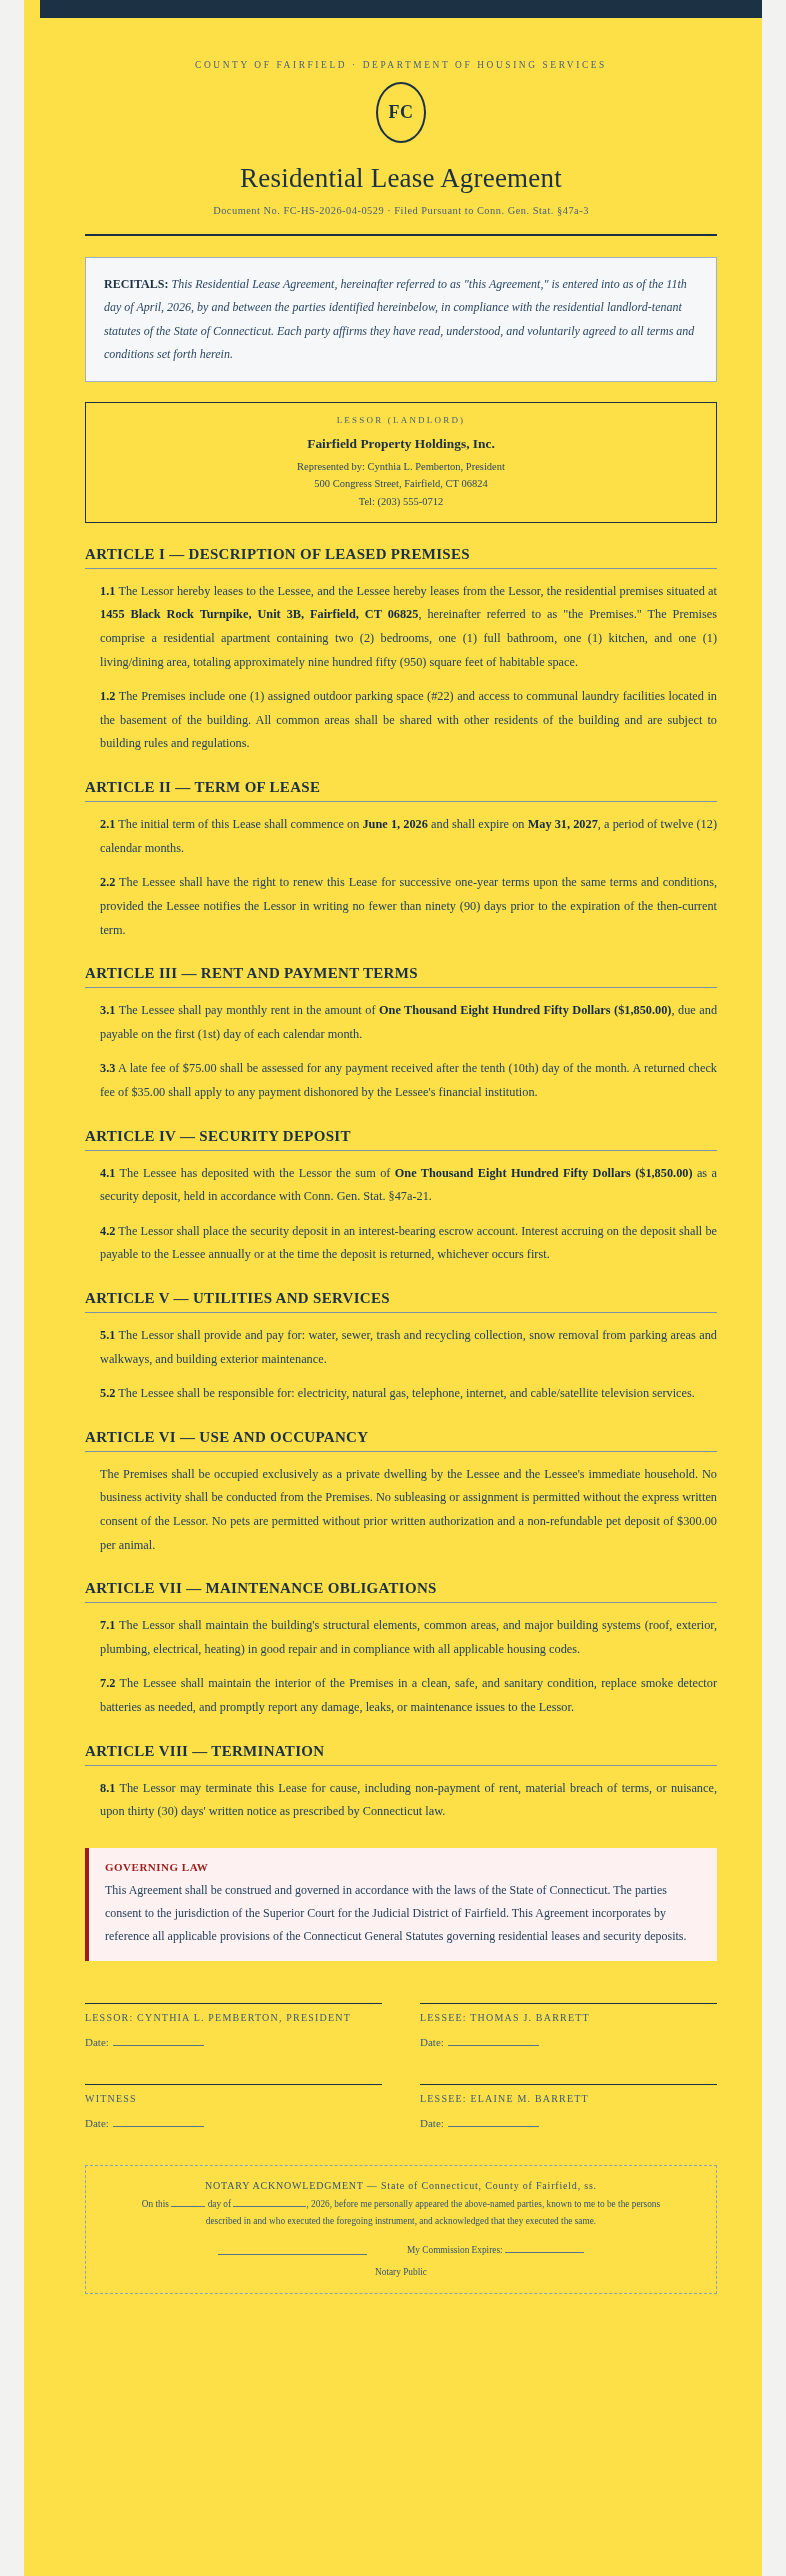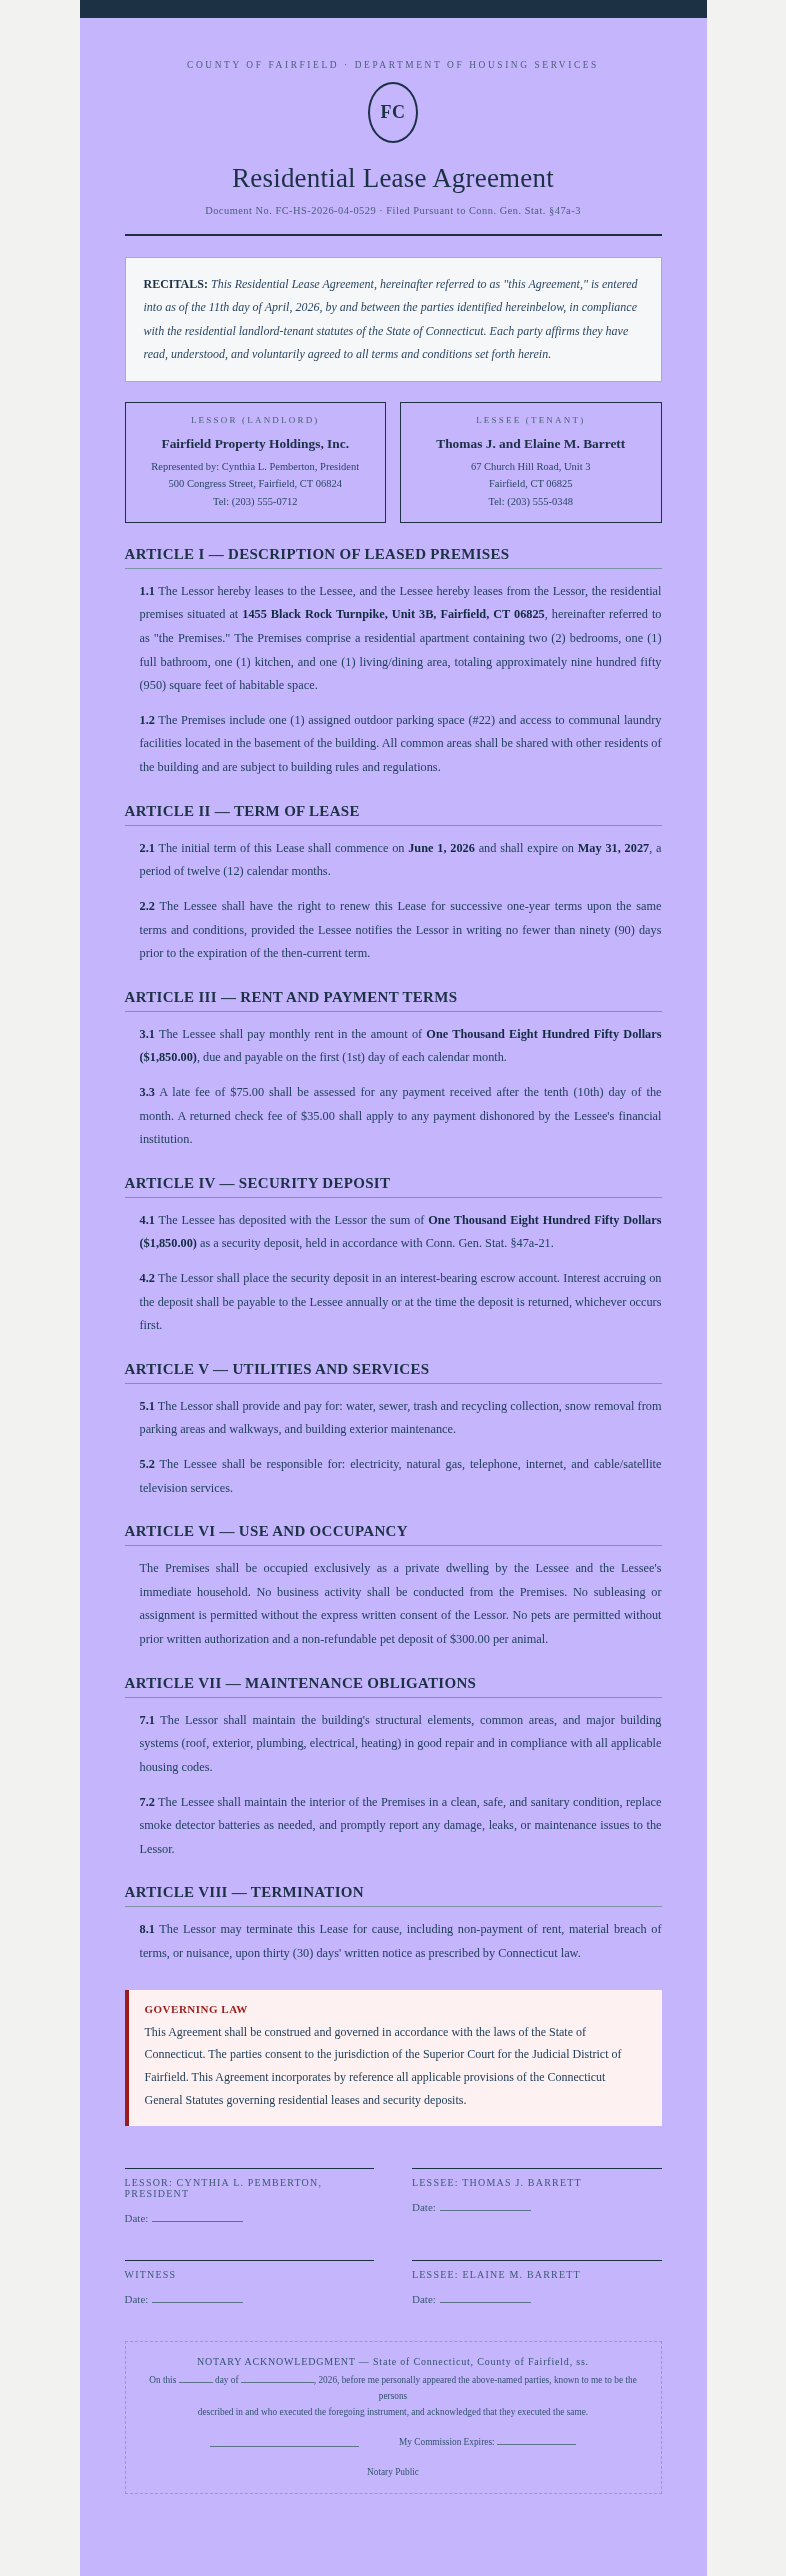--- a/index.html
+++ b/index.html
@@ -5,26 +5,27 @@
   html, body {
     margin: 0;
     padding: 0;
     background: #f2f2f0;
   }
   body {
     font-family: "Liberation Serif", serif;
     color: #1e3a52;
   }
   .page {
-    width: 627px;
+    width: 738px;
     min-height: 2576px;
     margin: 0 auto;
-    background: #c4b5fd;
+    background: #fde047;
     position: relative;
     box-sizing: border-box;
+    padding-left: 16px;
   }
   .topbar {
     height: 18px;
     background: #1c3144;
     width: 100%;
   }
   .sheet {
     padding: 0 45px 0 45px;
     box-sizing: border-box;
   }
@@ -247,21 +248,21 @@
     width: 149px;
     border-bottom: 1px solid #5b7386;
   }
   .notary-exp-blank {
     display: inline-block;
     width: 79px;
     border-bottom: 1px solid #5b7386;
   }
   .notary-role {
     font-size: 9.3px;
-    margin-top: 20px;
+    margin-top: 12px;
   }
 </style>
 </head>
 <body>
 
 <div class="page">
   <div class="topbar" style="background: rgb(28, 49, 68);"></div>
 
   <div class="sheet">
 
@@ -280,27 +281,20 @@
       <span>This Residential Lease Agreement, hereinafter referred to as "this Agreement," is entered into as of the 11th day of April, 2026, by and between the parties identified hereinbelow, in compliance with the residential landlord-tenant statutes of the State of Connecticut. Each party affirms they have read, understood, and voluntarily agreed to all terms and conditions set forth herein.</span>
     </div>
 
     <div class="parties">
       <div class="party">
         <div class="party-role">LESSOR (LANDLORD)</div>
         <div class="party-name">Fairfield Property Holdings, Inc.</div>
         <div class="party-line">Represented by: Cynthia L. Pemberton, President</div>
         <div class="party-line tight">500 Congress Street, Fairfield, CT 06824</div>
         <div class="party-line tight">Tel: (203) 555-0712</div>
-      </div>
-      <div class="party">
-        <div class="party-role">LESSEE (TENANT)</div>
-        <div class="party-name">Thomas J. and Elaine M. Barrett</div>
-        <div class="party-line">67 Church Hill Road, Unit 3</div>
-        <div class="party-line tight">Fairfield, CT 06825</div>
-        <div class="party-line tight">Tel: (203) 555-0348</div>
       </div>
     </div>
 
     <div id="articles-root">
         <div class="article">
           <div class="article-title">ARTICLE I — DESCRIPTION OF LEASED PREMISES</div>
           <hr class="article-rule">
           <p class="clause"><span class="num">1.1</span> <span>The Lessor hereby leases to the Lessee, and the Lessee hereby leases from the Lessor, the residential premises situated at </span><b>1455 Black Rock Turnpike, Unit 3B, Fairfield, CT 06825</b><span>, hereinafter referred to as "the Premises." The Premises comprise a residential apartment containing two (2) bedrooms, one (1) full bathroom, one (1) kitchen, and one (1) living/dining area, totaling approximately nine hundred fifty (950) square feet of habitable space.</span></p>
           <p class="clause"><span class="num">1.2</span> <span>The Premises include one (1) assigned outdoor parking space (#22) and access to communal laundry facilities located in the basement of the building. All common areas shall be shared with other residents of the building and are subject to building rules and regulations.</span></p>
         </div>

